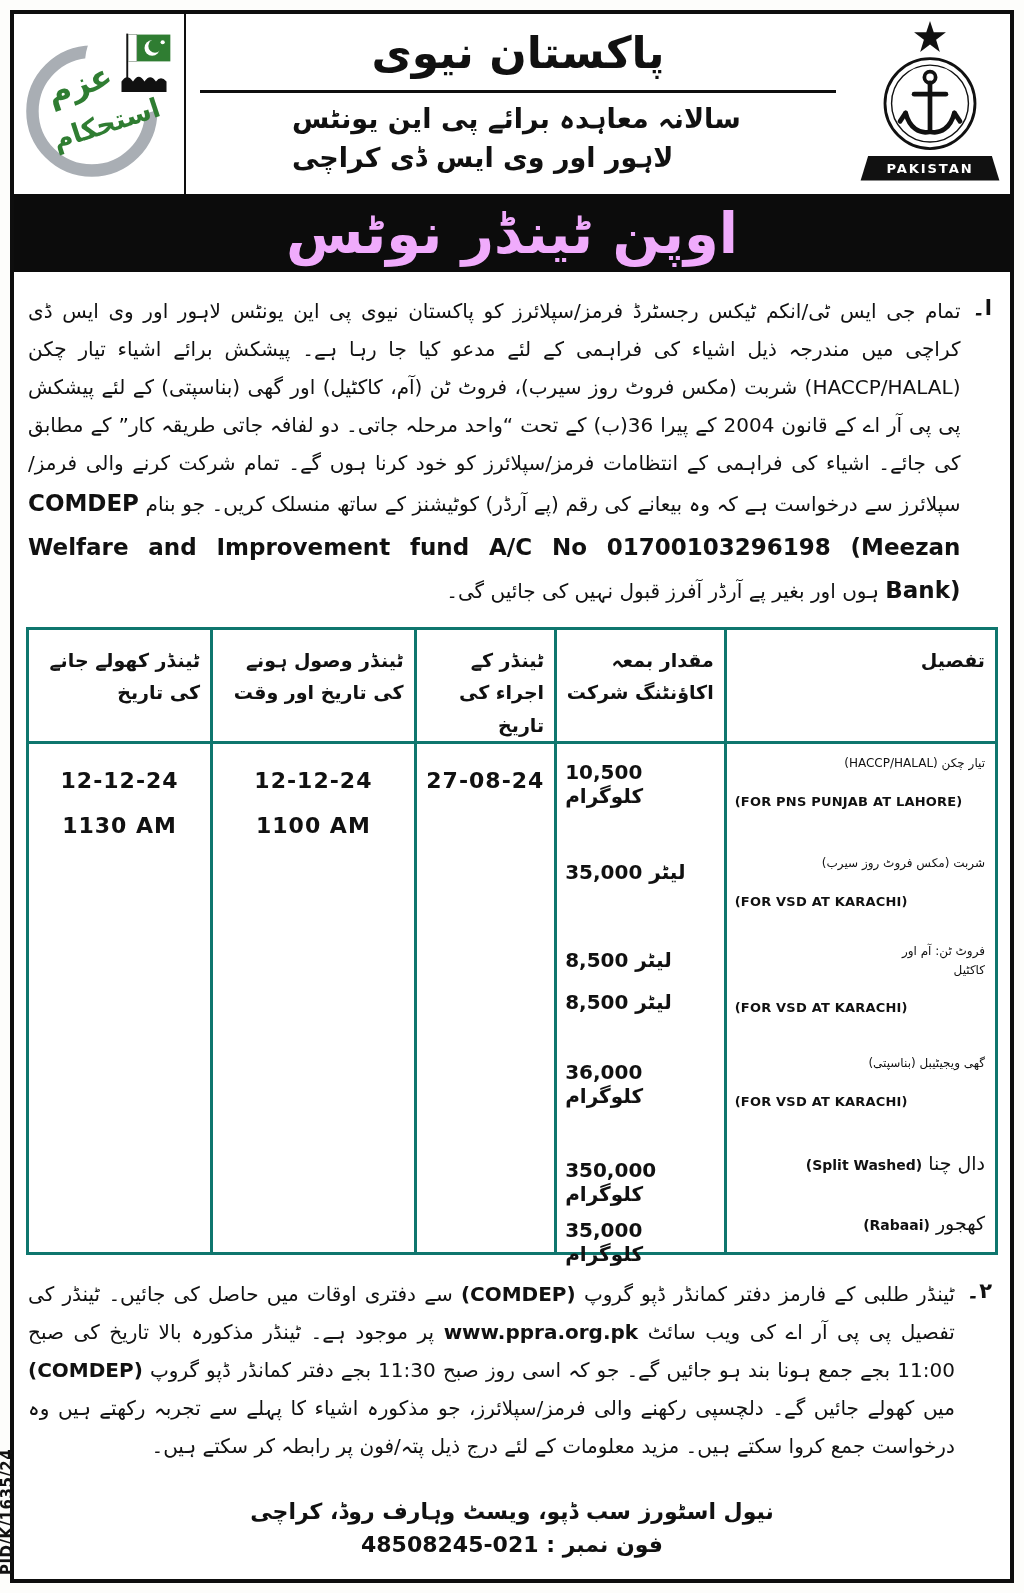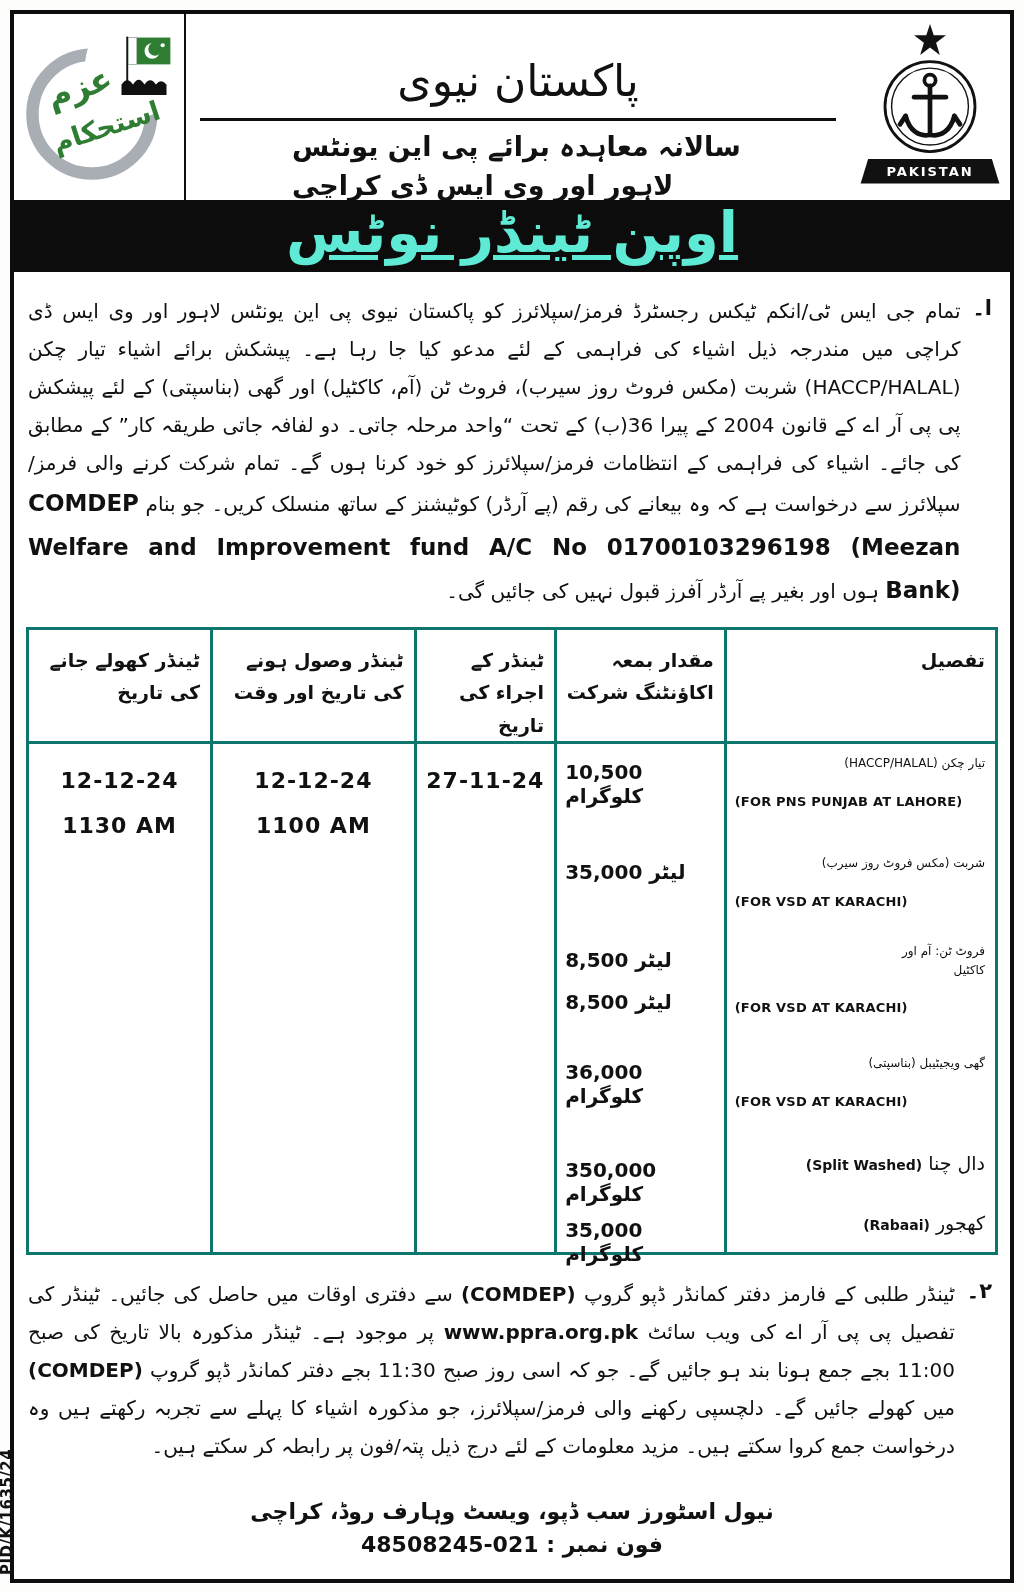--- a/index.html
+++ b/index.html
@@ -26,37 +26,36 @@
   
   .masthead { display:flex; height:186px; }
   .logo-box {
     width:172px; border-right:2px solid #0e0e0e;
     display:flex; align-items:center; justify-content:center;
     padding:4px;
   }
   .logo-box svg { width:158px; height:170px; }
   .mast-center { flex:1; padding:6px 10px 0 10px; }
   .mast-title {
-    font-size:44px; font-weight:normal; text-align:center;
-    direction:rtl; line-height:1.5;margin-top:28px;
+    font-size:44px; font-weight:bold; text-align:center;
+    direction:rtl; line-height:1.5;
   }
   .mast-rule { border-top:3px solid #0e0e0e; margin:4px 4px 6px 4px; }
   .mast-sub {
     direction:rtl; text-align:left; padding-left:96px;
     font-size:27px; font-weight:bold; line-height:1.45;
   }
   .crest-box { width:160px; display:flex; align-items:center; justify-content:center; padding:2px; }
   .crest-box svg { width:150px; height:176px; }
 
   
   .banner {
-    height:110px; background:#0c0c0c; color:#5eead4;
-    display:flex; justify-content:center;
+    height:110px; background:#0c0c0c; color:#f0abfc;
+    display:flex; align-items:center; justify-content:center;
     direction:rtl;
-    text-decoration:underline;
   }
   .banner span { font-size:56px; font-weight:bold; letter-spacing:1px; }
 
   
   .para {
     display:flex; direction:rtl; gap:12px;
     padding:20px 18px 8px 14px;
   }
   .pnum { font-weight:bold; font-size:21px; padding-top:4px; }
   .ptext {
@@ -240,21 +239,21 @@
                 <div class="qv">36,000 کلوگرام</div>
               </div>
             <div class="ib hE">
                 <div class="qv">350,000 کلوگرام</div>
               </div>
             <div class="ib hF">
                 <div class="qv">35,000 کلوگرام</div>
               </div>
           </td>
           <td>
-            <div class="dt">27-11-24</div>
+            <div class="dt">27-08-24</div>
           </td>
           <td>
             <div class="dt">12-12-24</div>
             <div class="dt dtt">1100 AM</div>
           </td>
           <td>
             <div class="dt">12-12-24</div>
             <div class="dt dtt">1130 AM</div>
           </td>
         </tr>

